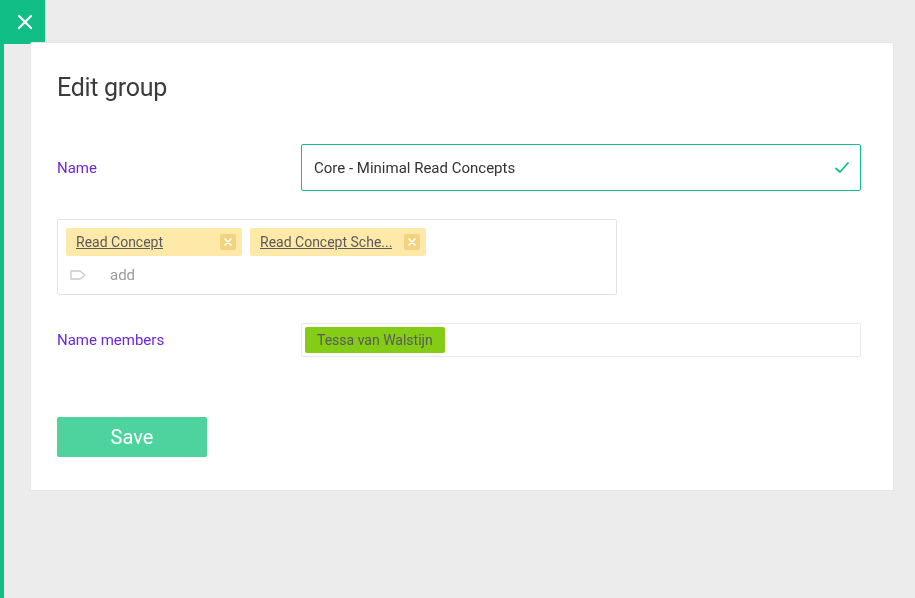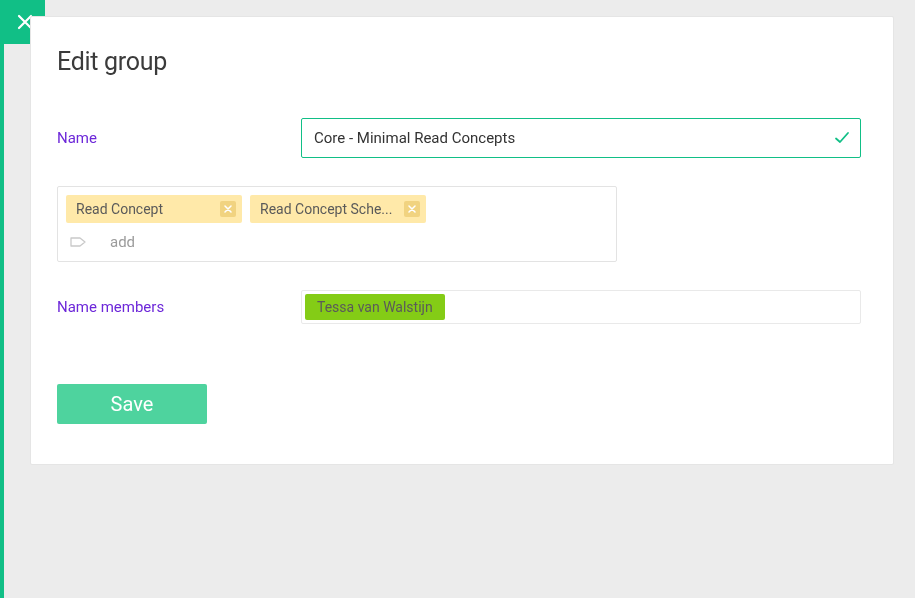--- a/index.html
+++ b/index.html
@@ -28,21 +28,21 @@
     background: #11bf86;
     display: flex;
     align-items: center;
     justify-content: center;
     cursor: pointer;
   }
   .close-btn svg { width: 16px; height: 16px; }
   .panel {
     position: absolute;
     left: 30px;
-    top: 16px;
+    top: 42px;
     width: 864px;
     height: 449px;
     background: #fff;
     border: 1px solid #e5e5e5;
     border-radius: 2px;
     padding: 30px 26px 24px 26px;
   }
   .page-title {
     font-size: 25px;
     font-weight: 400;
@@ -66,21 +66,21 @@
   }
   .form-row.align-center .form-label { padding-top: 0; }
   .form-control-wrap {
     flex: 1;
     max-width: 560px;
   }
   .name-input-wrap {
     position: relative;
     border: 1px solid #11bf86;
     border-radius: 2px;
-    height: 40px;
+    height: 47px;
     display: flex;
     align-items: center;
     padding: 0 36px 0 12px;
   }
   .name-input {
     border: none;
     outline: none;
     width: 100%;
     font-size: 15px;
     color: #333;
@@ -110,20 +110,21 @@
     background: #ffe9a9;
     border-radius: 2px;
     height: 28px;
     display: flex;
     align-items: center;
     padding: 0 6px 0 10px;
     font-size: 14px;
     color: #5a5a5a;
     width: 176px;
     justify-content: space-between;
+    text-decoration: underline;
   }
   .tag-label {
     white-space: nowrap;
     overflow: hidden;
     text-overflow: ellipsis;
     max-width: 140px;
   }
   .tag-remove {
     width: 16px;
     height: 16px;

